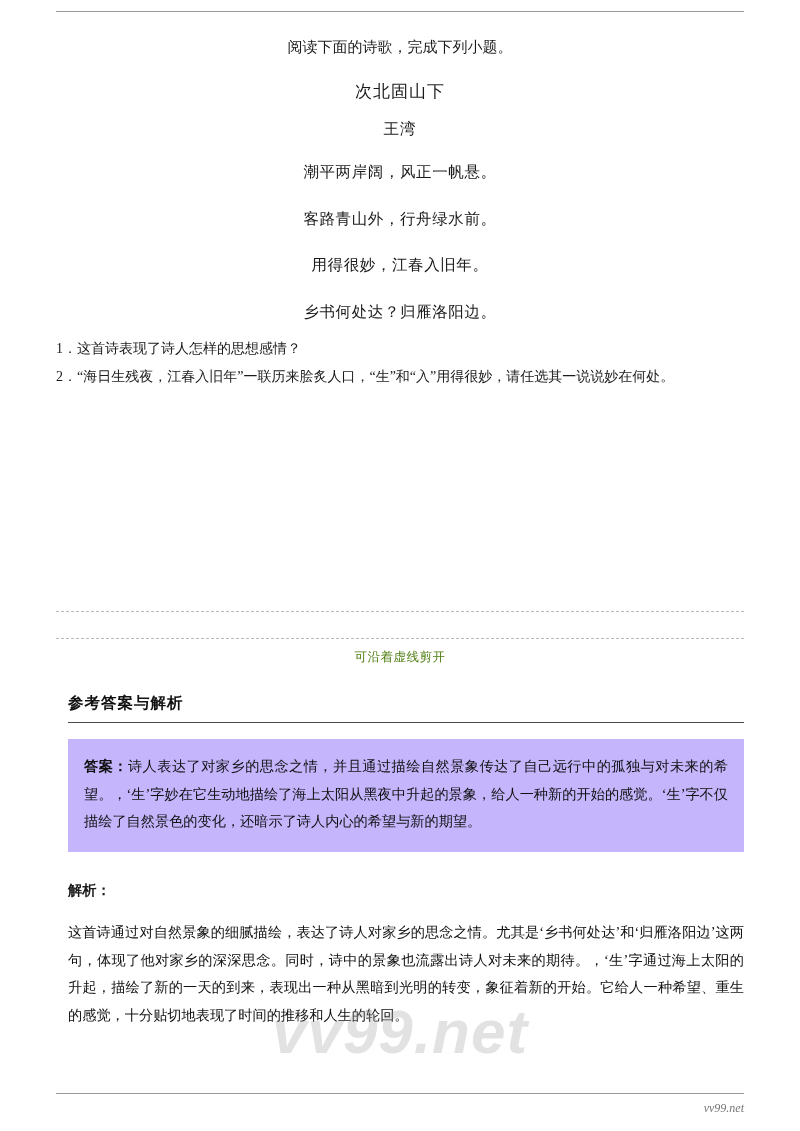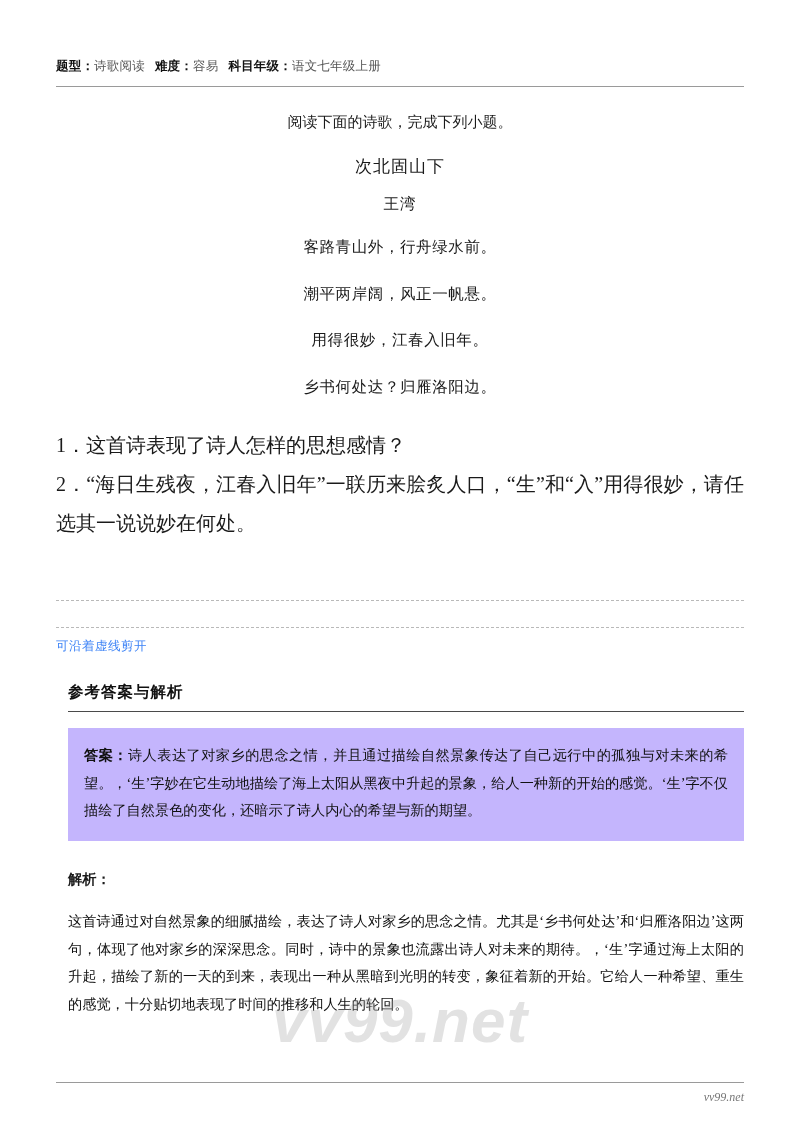--- a/index.html
+++ b/index.html
@@ -71,22 +71,22 @@
     line-height: 2.6;
     letter-spacing: 1px;
   }
   .poem-line {
     font-size: 15.5px;
     line-height: 3.0;
     letter-spacing: 0.6px;
   }
 
   .questions {
-    margin-top: 16px;
-    font-size: 20px;
+    margin-top: 0;
+    font-size: 14px;
     line-height: 1.95;
   }
   .q {
     text-align: justify;
   }
 
   
   .cut-wrap {
     position: absolute;
     left: 56px;
@@ -94,23 +94,23 @@
     top: 600px;
   }
   .dash {
     border-top: 1px dashed #b9b9b9;
     height: 0;
   }
   .dash.second {
     margin-top: 26px;
   }
   .cut-label {
-    text-align: left;
+    text-align: center;
     font-size: 12.5px;
-    color: #3b82f6;
+    color: #4d7c0f;
     margin-top: 10px;
     letter-spacing: 0.5px;
   }
 
   
   .answer-section {
     position: absolute;
     left: 68px;
     right: 56px;
     top: 682px;
@@ -185,32 +185,29 @@
     font-style: italic;
     color: #777;
     font-family: "Liberation Serif", serif;
   }
 </style>
 </head>
 <body>
 
 <div class="page">
 
-  <div class="meta">
-    <span class="k">题型：</span><span class="v">诗歌阅读</span><span class="sep"></span><span class="k">难度：</span><span class="v">容易</span><span class="sep"></span><span class="k">科目年级：</span><span class="v">语文七年级上册</span>
-  </div>
   <div class="rule"></div>
 
   <div class="intro">阅读下面的诗歌，完成下列小题。</div>
 
   <div class="poem">
     <div class="poem-title">次北固山下</div>
     <div class="poem-author">王湾</div>
+    <div class="poem-line">潮平两岸阔，风正一帆悬。</div>
     <div class="poem-line">客路青山外，行舟绿水前。</div>
-    <div class="poem-line">潮平两岸阔，风正一帆悬。</div>
     <div class="poem-line">用得很妙，江春入旧年。</div>
     <div class="poem-line">乡书何处达？归雁洛阳边。</div>
   </div>
 
   <div class="questions">
     <div class="q">1．这首诗表现了诗人怎样的思想感情？</div>
     <div class="q">2．“海日生残夜，江春入旧年”一联历来脍炙人口，“生”和“入”用得很妙，请任选其一说说妙在何处。</div>
   </div>
 
   <div class="cut-wrap">

